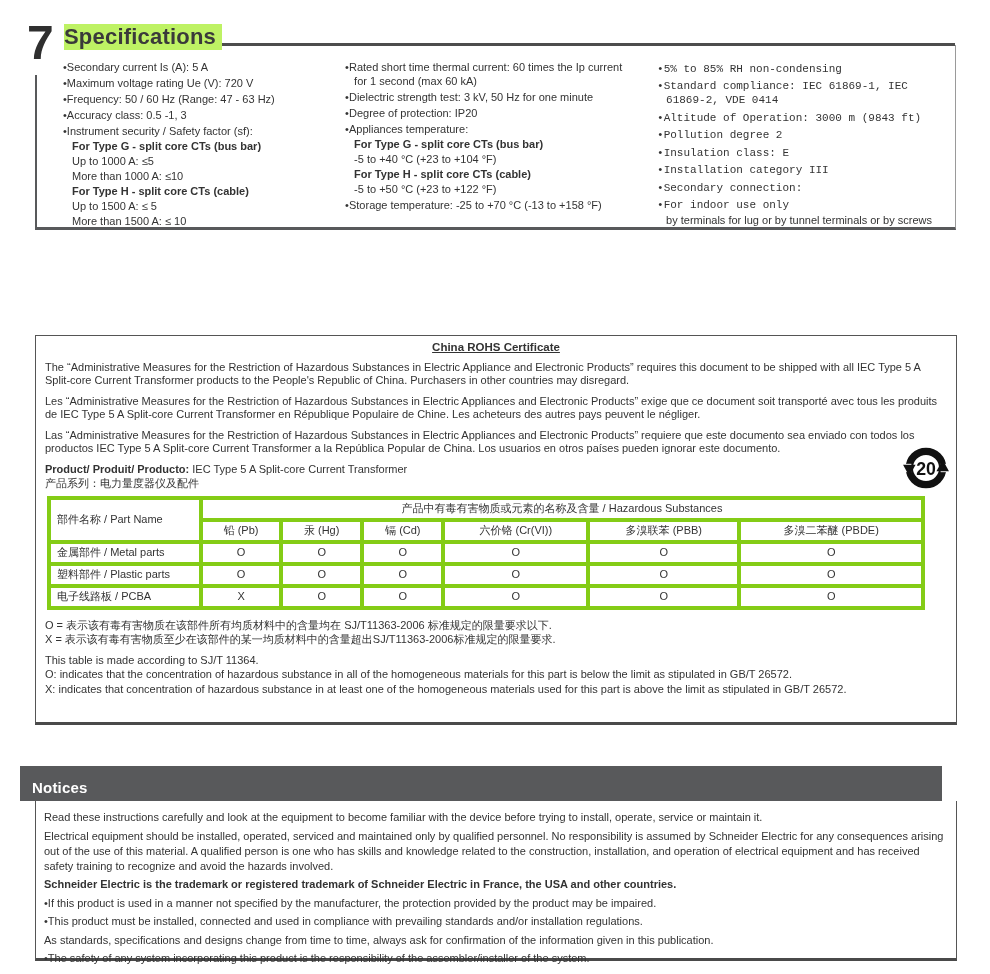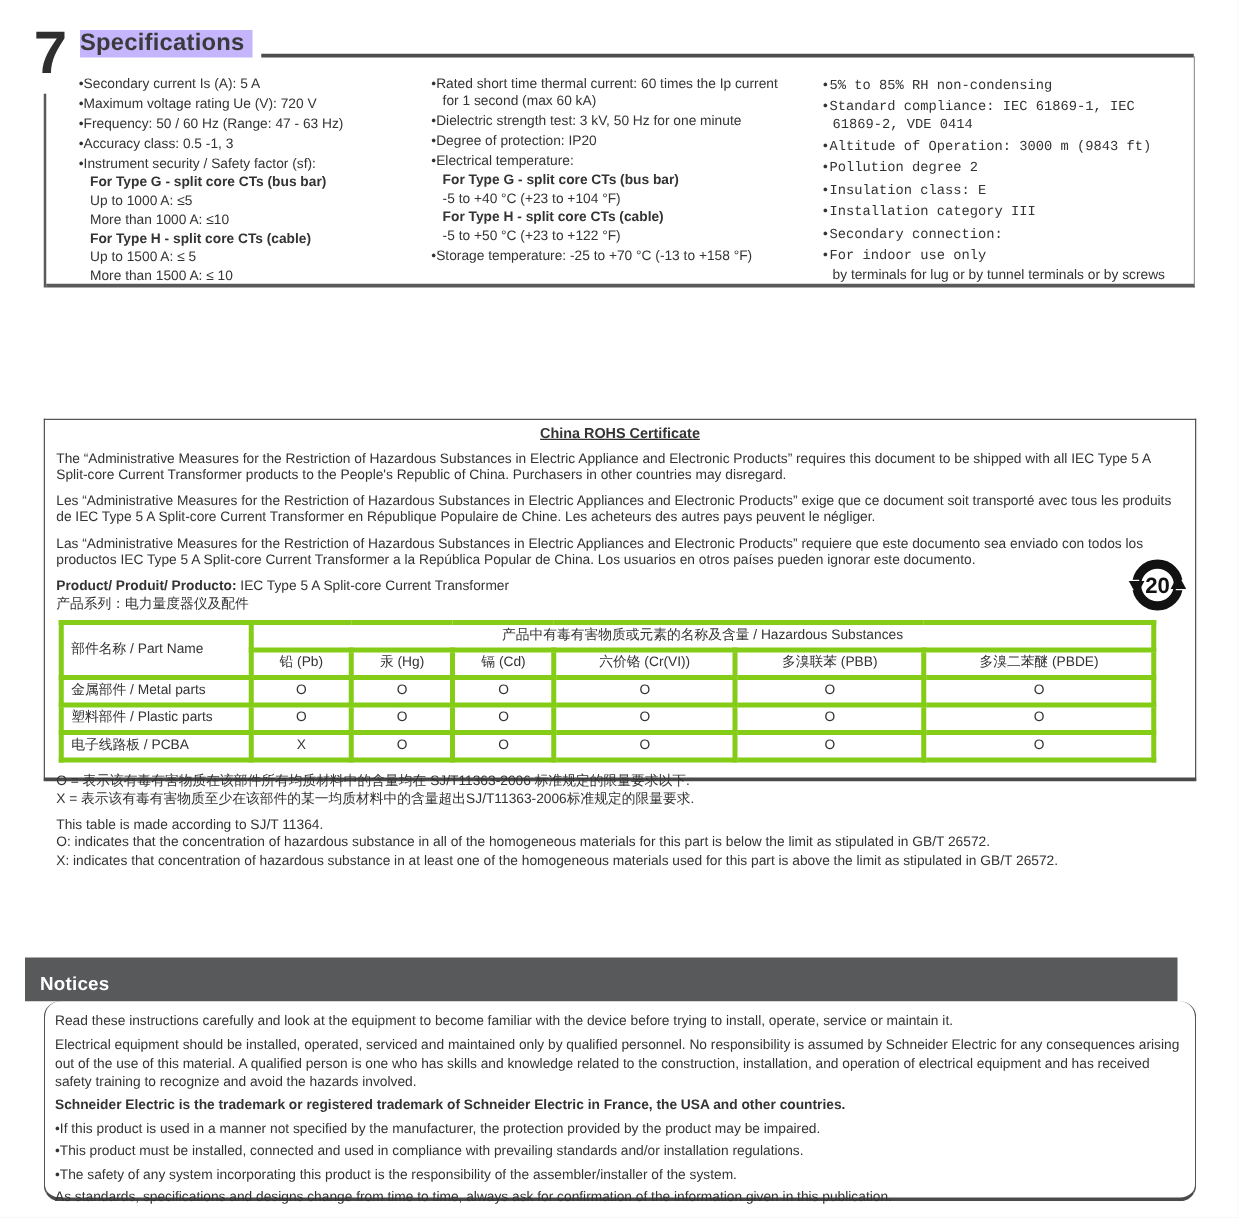--- a/index.html
+++ b/index.html
@@ -15,37 +15,37 @@
     position:absolute; left:37px; top:45px; width:919px; height:185px;
     border-right:1px solid #9a9a9a; border-bottom:3px solid #58595b;
   }
   .spec-left-rule { position:absolute; left:-2px; top:30px; bottom:-3px; width:2px; background:#58595b; }
   .spec-title-rule { position:absolute; left:172px; right:0; top:-2px; height:3px; background:#4d4d4d; }
   .spec-number {
     position:absolute; left:-10px; top:-26px; font-size:48px; font-weight:bold;
     color:#2f2f2f; background:#ffffff; line-height:1; padding:0 4px 2px 0;
   }
   .spec-title {
-    position:absolute; left:27px; top:-21px; font-size:19px; font-weight:bold;
-    color:#3a3a3a; background:#c4b5fd; padding-right:6px; letter-spacing:.2px;
+    position:absolute; left:27px; top:-21px; font-size:22px; font-weight:bold;
+    color:#3a3a3a; background:#bef264; padding-right:6px; letter-spacing:.2px;
   }
   .spec-cols { display:flex; padding:13px 4px 0 26px;gap:32px; }
   .spec-col { font-size:11px; line-height:14px; }
   .spec-col-1 { width:268px; }
   .spec-col-2 { width:300px; }
   .spec-col-3 { width:315px; }
   .spec-col .li { padding-left:9px; text-indent:-9px; margin-top:2px; }
   .spec-col .li::before { content:"\2022 "; }
   .spec-col .sub { padding-left:9px; margin-top:1px; }
   .spec-col .b { font-weight:bold; }
   .spec-col-3 .li { margin-top:3.5px;font-family:Liberation Mono, monospace; }
 
   
   .rohs-box {
-    position:absolute; left:35px; top:335px; width:922px; height:290px;
+    position:absolute; left:35px; top:335px; width:922px; height:390px;
     border:1px solid #555555; border-bottom:3px solid #4a4a4a;
     padding:5px 9px 0 9px; font-size:11px; line-height:13.5px;
   }
   .rohs-title { text-align:center; font-weight:bold; text-decoration:underline; font-size:11.5px; margin-bottom:6px; }
   .rohs-p { margin-bottom:7px; }
   .rohs-product { margin-bottom:1px; }
   .rohs-product .lbl { font-weight:bold; }
   .rohs-series { margin-bottom:5px; }
   .epup-badge { position:absolute; right:6px; top:108px; }
   .rohs-table { border-collapse:collapse; width:878px; margin-left:2px; }
@@ -58,21 +58,21 @@
   
   .notices-bar {
     position:absolute; left:20px; top:766px; width:922px; height:35px;
     background:#58595b; color:#ffffff; display:flex; align-items:flex-end;
     padding:0 0 5px 12px;
   }
   .notices-title { font-size:15px; font-weight:bold; letter-spacing:.2px; }
   .notices-box {
     position:absolute; left:35px; top:801px; width:922px; height:160px;
     border-left:1px solid #555555; border-right:1px solid #555555; border-bottom:3px solid #4a4a4a;
-    padding:9px 8px 0 8px; font-size:11px; line-height:15px;border-radius:13px;
+    padding:9px 8px 0 8px; font-size:11px; line-height:15px;
   }
   .notices-box .p { margin-bottom:3.5px; }
   .notices-box .b { font-weight:bold; }
 </style>
 </head>
 <body>
 
 <div class="page">
 
   <div class="spec-section">
@@ -92,21 +92,21 @@
         <div class="sub">Up to 1000 A: ≤5</div>
         <div class="sub">More than 1000 A: ≤10</div>
         <div class="sub b">For Type H - split core CTs (cable)</div>
         <div class="sub">Up to 1500 A: ≤ 5</div>
         <div class="sub">More than 1500 A: ≤ 10</div>
       </div>
       <div class="spec-col spec-col-2">
         <div class="li">Rated short time thermal current: 60 times the Ip current for 1 second (max 60 kA)</div>
         <div class="li">Dielectric strength test: 3 kV, 50 Hz for one minute</div>
         <div class="li">Degree of protection: IP20</div>
-        <div class="li">Electrical temperature:</div>
+        <div class="li">Appliances temperature:</div>
         <div class="sub b">For Type G - split core CTs (bus bar)</div>
         <div class="sub">-5 to +40 °C (+23 to +104 °F)</div>
         <div class="sub b">For Type H - split core CTs (cable)</div>
         <div class="sub">-5 to +50 °C (+23 to +122 °F)</div>
         <div class="li">Storage temperature: -25 to +70 °C (-13 to +158 °F)</div>
       </div>
       <div class="spec-col spec-col-3">
         <div class="li">5% to 85% RH non-condensing</div>
         <div class="li">Standard compliance: IEC 61869-1, IEC 61869-2, VDE 0414</div>
         <div class="li">Altitude of Operation: 3000 m (9843 ft)</div>
@@ -198,17 +198,17 @@
 
   <div class="notices-bar">
     <div class="notices-title">Notices</div>
   </div>
   <div class="notices-box">
     <div class="p">Read these instructions carefully and look at the equipment to become familiar with the device before trying to install, operate, service or maintain it.</div>
     <div class="p">Electrical equipment should be installed, operated, serviced and maintained only by qualified personnel. No responsibility is assumed by Schneider Electric for any consequences arising out of the use of this material. A qualified person is one who has skills and knowledge related to the construction, installation, and operation of electrical equipment and has received safety training to recognize and avoid the hazards involved.</div>
     <div class="p b">Schneider Electric is the trademark or registered trademark of Schneider Electric in France, the USA and other countries.</div>
     <div class="p">•If this product is used in a manner not specified by the manufacturer, the protection provided by the product may be impaired.</div>
     <div class="p">•This product must be installed, connected and used in compliance with prevailing standards and/or installation regulations.</div>
+    <div class="p">As standards, specifications and designs change from time to time, always ask for confirmation of the information given in this publication.</div>
     <div class="p">•The safety of any system incorporating this product is the responsibility of the assembler/installer of the system.</div>
-    <div class="p">As standards, specifications and designs change from time to time, always ask for confirmation of the information given in this publication.</div>
   </div>
 
 </div>
 
 </body></html>

